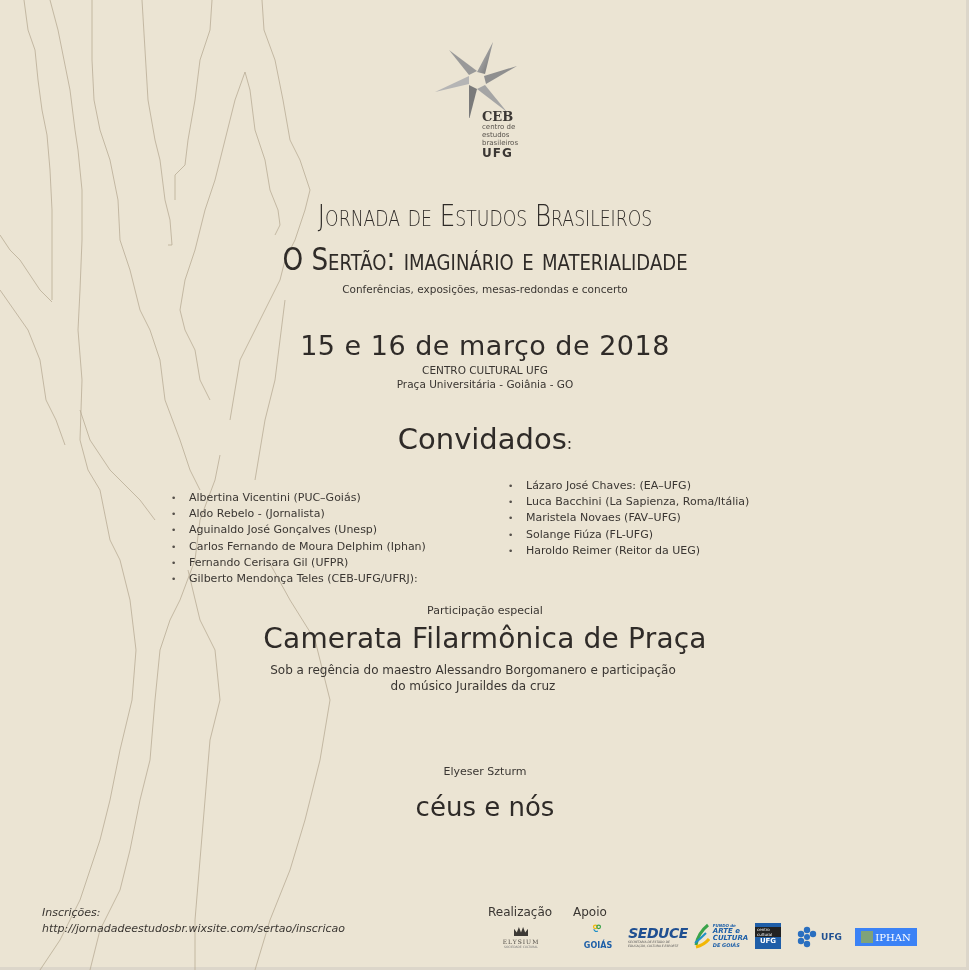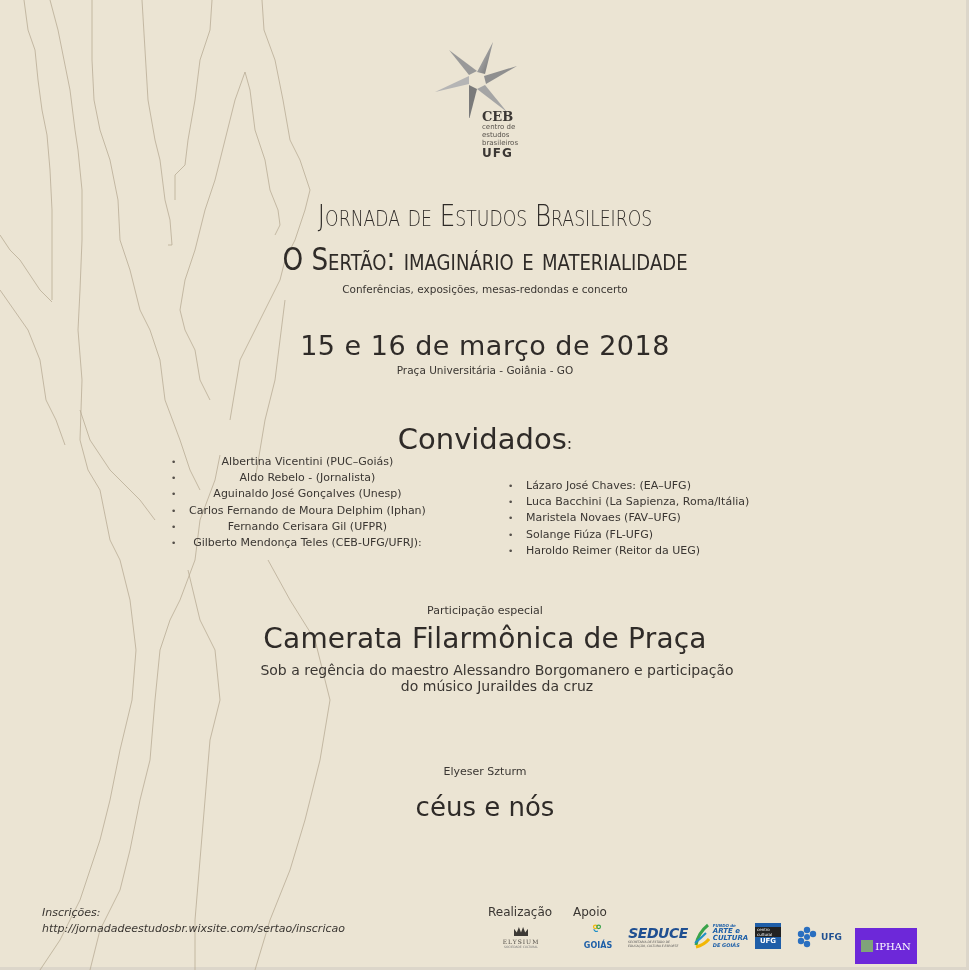--- a/index.html
+++ b/index.html
@@ -41,26 +41,26 @@
     }
     .subtitle { left: 250px; top: 283px; width: 470px; font-size: 10.5px; color: #3a3632; }
     .date { left: 250px; top: 330px; width: 470px; font-size: 27px; color: #2f2b28; letter-spacing: 0.5px; }
     .venue { left: 250px; top: 363px; width: 470px; font-size: 10.5px; line-height: 14px; color: #3a3632; }
     .guests-title { left: 250px; top: 422px; width: 470px; font-size: 29px; color: #2f2b28; }
     .guests-title .colon { font-size: 16px; }
 
     .list { margin: 0; padding: 0; list-style: none; font-size: 11px; line-height: 16.2px; color: #3a3632; }
     .list li { position: relative; padding-left: 18px; white-space: nowrap; }
     .list li::before { content: "•"; position: absolute; left: 0; top: 0; font-size: 9px; color: #55504a; }
-    .list-left { left: 171px; top: 454px; text-align: center; }
+    .list-left { left: 171px; top: 490px; }
     .list-right { left: 508px; top: 478px; }
 
     .special-label { left: 250px; top: 604px; width: 470px; font-size: 11px; color: #3a3632; }
     .special-title { left: 200px; top: 622px; width: 570px; font-size: 28px; color: #2f2b28; letter-spacing: 0.2px; }
-    .special-desc { left: 212px; top: 662px; width: 570px; font-size: 14px; line-height: 16px; color: #3a3632; }
+    .special-desc { left: 188px; top: 662px; width: 570px; font-size: 12px; line-height: 16px; color: #3a3632; }
 
     .expo-label { left: 300px; top: 764px; width: 370px; font-size: 11px; line-height: 15px; color: #3a3632; }
     .expo-title { left: 300px; top: 792px; width: 370px; font-size: 26px; color: #2f2b28; }
 
     .reg { left: 42px; top: 905px; font-size: 11px; line-height: 16px; color: #3a3632; font-style: italic; }
     .reg-link { color: #3a3632; text-decoration: none; }
 
     .label-small { font-size: 12px; color: #3a3632; }
     .realizacao { left: 488px; top: 905px; }
     .apoio { left: 573px; top: 905px; }
@@ -81,21 +81,21 @@
     .fundo { left: 692px; top: 920px; width: 58px; height: 32px; }
     .fundo-text { font-size: 7px; font-weight: bold; font-style: italic; color: #1d5fa8; line-height: 7px; margin-left: 3px; }
 
     .ccufg { left: 755px; top: 923px; width: 26px; height: 26px; background: #1f5ea8; flex-direction: column; }
     .ccufg-top { background: #222; color: #fff; font-size: 4px; line-height: 5px; padding: 0 2px; }
     .ccufg-bottom { color: #fff; font-size: 7px; font-weight: bold; line-height: 8px; }
 
     .ufg { left: 793px; top: 924px; width: 52px; height: 26px; }
     .ufg-name { font-size: 9px; font-weight: bold; color: #1f4f91; margin-left: 3px; }
 
-    .iphan { left: 855px; top: 928px; width: 62px; height: 36px; background: #6d28d9; }
+    .iphan { left: 855px; top: 928px; width: 62px; height: 18px; background: #3b82f6; }
     .iphan-name { font-family: "DejaVu Serif", serif; font-size: 10px; color: #fff; margin-left: 2px; }
   </style>
 </head>
 <body>
 
 <div class="frame"></div>
 
 <svg class="bg-lines" viewBox="0 0 969 970" fill="none" stroke="#b9ac96" stroke-width="0.8">
   <path d="M24 0 L28 30 L35 50 L38 80 L42 110 L47 135 L50 170 L52 210 L52 260 L52 300"></path>
   <path d="M50 0 L58 30 L64 60 L70 90 L75 130 L78 150 L82 190 L82 240 L80 290 L78 330 L82 380 L80 440 L88 470 L100 490 L110 540 L120 560 L130 600 L136 650 L132 700 L120 750 L110 800 L100 840 L90 870 L80 900 L60 940 L40 970"></path>
@@ -140,20 +140,21 @@
     <div class="ceb-ufg">UFG</div>
   </div>
 </div>
 
 <div class="abs title-1">Jornada de Estudos Brasileiros</div>
 <div class="abs title-2">O Sertão: imaginário e materialidade</div>
 <div class="abs center subtitle">Conferências, exposições, mesas-redondas e concerto</div>
 
 <div class="abs center date">15 e 16 de março de 2018</div>
 <div class="abs center venue">
+  <div>CENTRO CULTURAL UFG</div>
   <div>Praça Universitária - Goiânia - GO</div>
 </div>
 
 <div class="abs center guests-title">
   <span>Convidados</span><span class="colon">:</span>
 </div>
 
 <ul class="abs list list-left">
   <li>Albertina Vicentini (PUC–Goiás)</li>
   <li>Aldo Rebelo - (Jornalista)</li>

